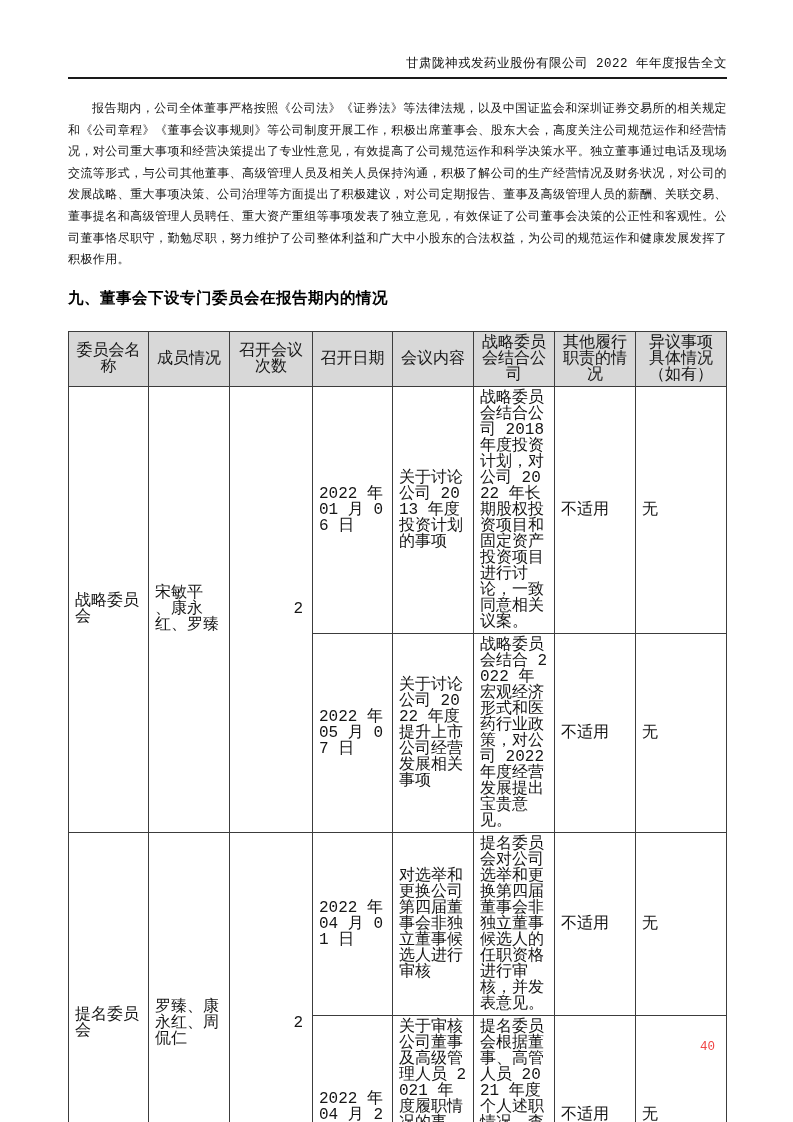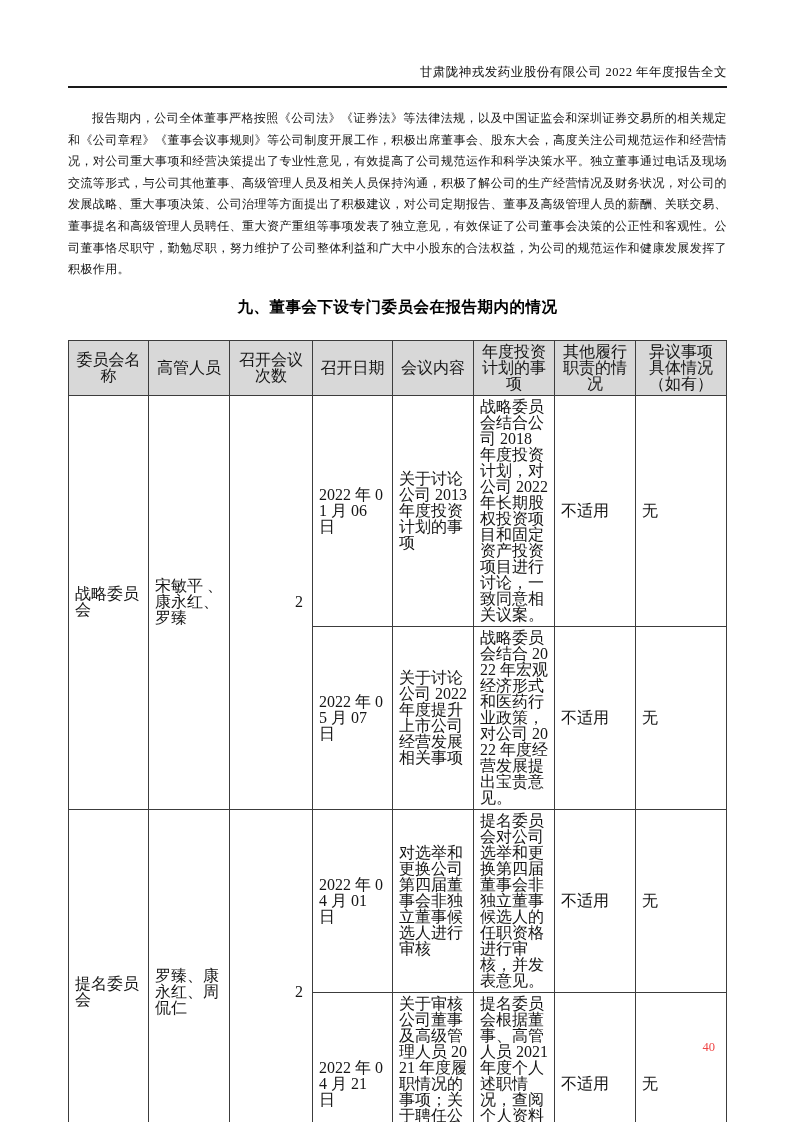--- a/index.html
+++ b/index.html
@@ -3,23 +3,23 @@
 <meta charset="utf-8">
 <style>
   * { margin: 0; padding: 0; box-sizing: border-box; }
   html, body { background: #e9e9e9; }
   .page {
     position: relative;
     width: 793px;
     height: 1122px;
     margin: 0 auto;
     background: #ffffff;
-    font-family: Liberation Serif, serif;
+    font-family: Liberation Mono, monospace;
     color: #1a1a1a;
-    padding: 12px 66px 0 68px;
+    padding: 3px 66px 0 68px;
     overflow: hidden;
   }
   .page-header {
     padding-top: 52px;
     text-align: right;
     font-size: 12.5px;
     letter-spacing: 0.5px;
     color: #111;
   }
   .header-rule {
@@ -35,21 +35,20 @@
     text-indent: 2em;
     letter-spacing: 0.4px;
     color: #151515;
   }
   .section-title {
     margin-top: 16px;
     font-size: 15.5px;
     font-weight: bold;
     letter-spacing: 0.5px;
     color: #000;
-    text-align: center;
   }
   table.committee-table {
     margin-top: 22px;
     border-collapse: collapse;
     table-layout: fixed;
     width: 658px;
     font-size: 16px;
     line-height: 16px;
     color: #151515;
   }
@@ -99,25 +98,25 @@
       <col style="width:83px">
       <col style="width:80px">
       <col style="width:81px">
       <col style="width:81px">
       <col style="width:81px">
       <col style="width:91px">
     </colgroup>
     <thead>
       <tr>
         <th>委员会名称</th>
-        <th>高管人员</th>
+        <th>成员情况</th>
         <th>召开会议次数</th>
         <th>召开日期</th>
         <th>会议内容</th>
-        <th>年度投资计划的事项</th>
+        <th>战略委员会结合公司</th>
         <th>其他履行职责的情况</th>
         <th>异议事项具体情况（如有）</th>
       </tr>
     </thead>
     <tbody>
       <tr class="meeting-row-tall">
         <td rowspan="2" class="cell-name">战略委员会</td>
         <td rowspan="2" class="cell-members">宋敏平 、康永红、罗臻</td>
         <td rowspan="2" class="cell-count">2</td>
         <td class="cell-date">2022 年 01 月 06 日</td>

